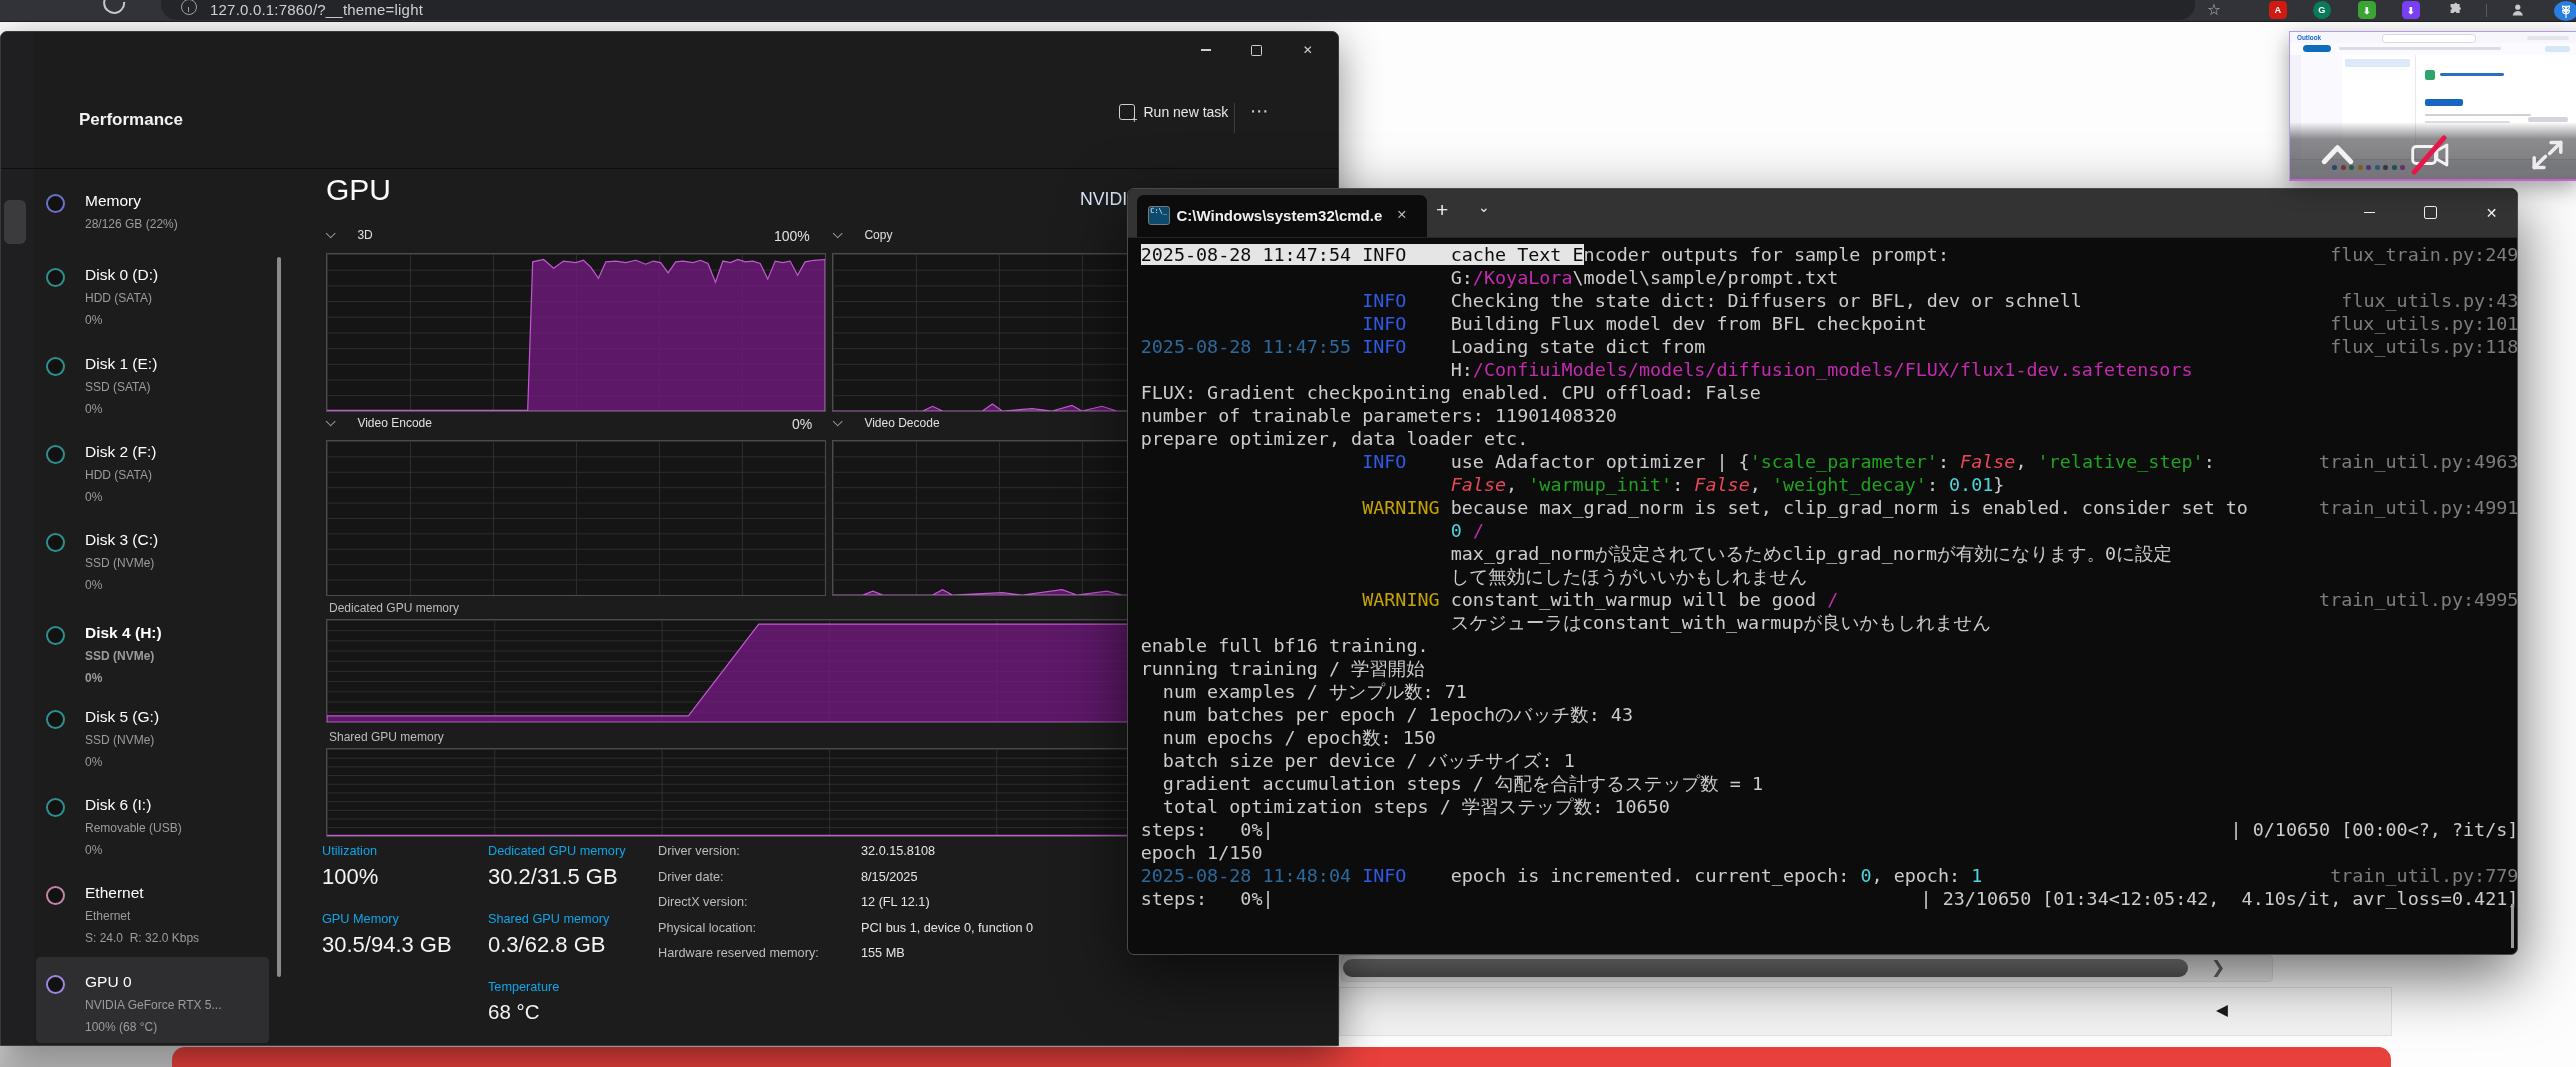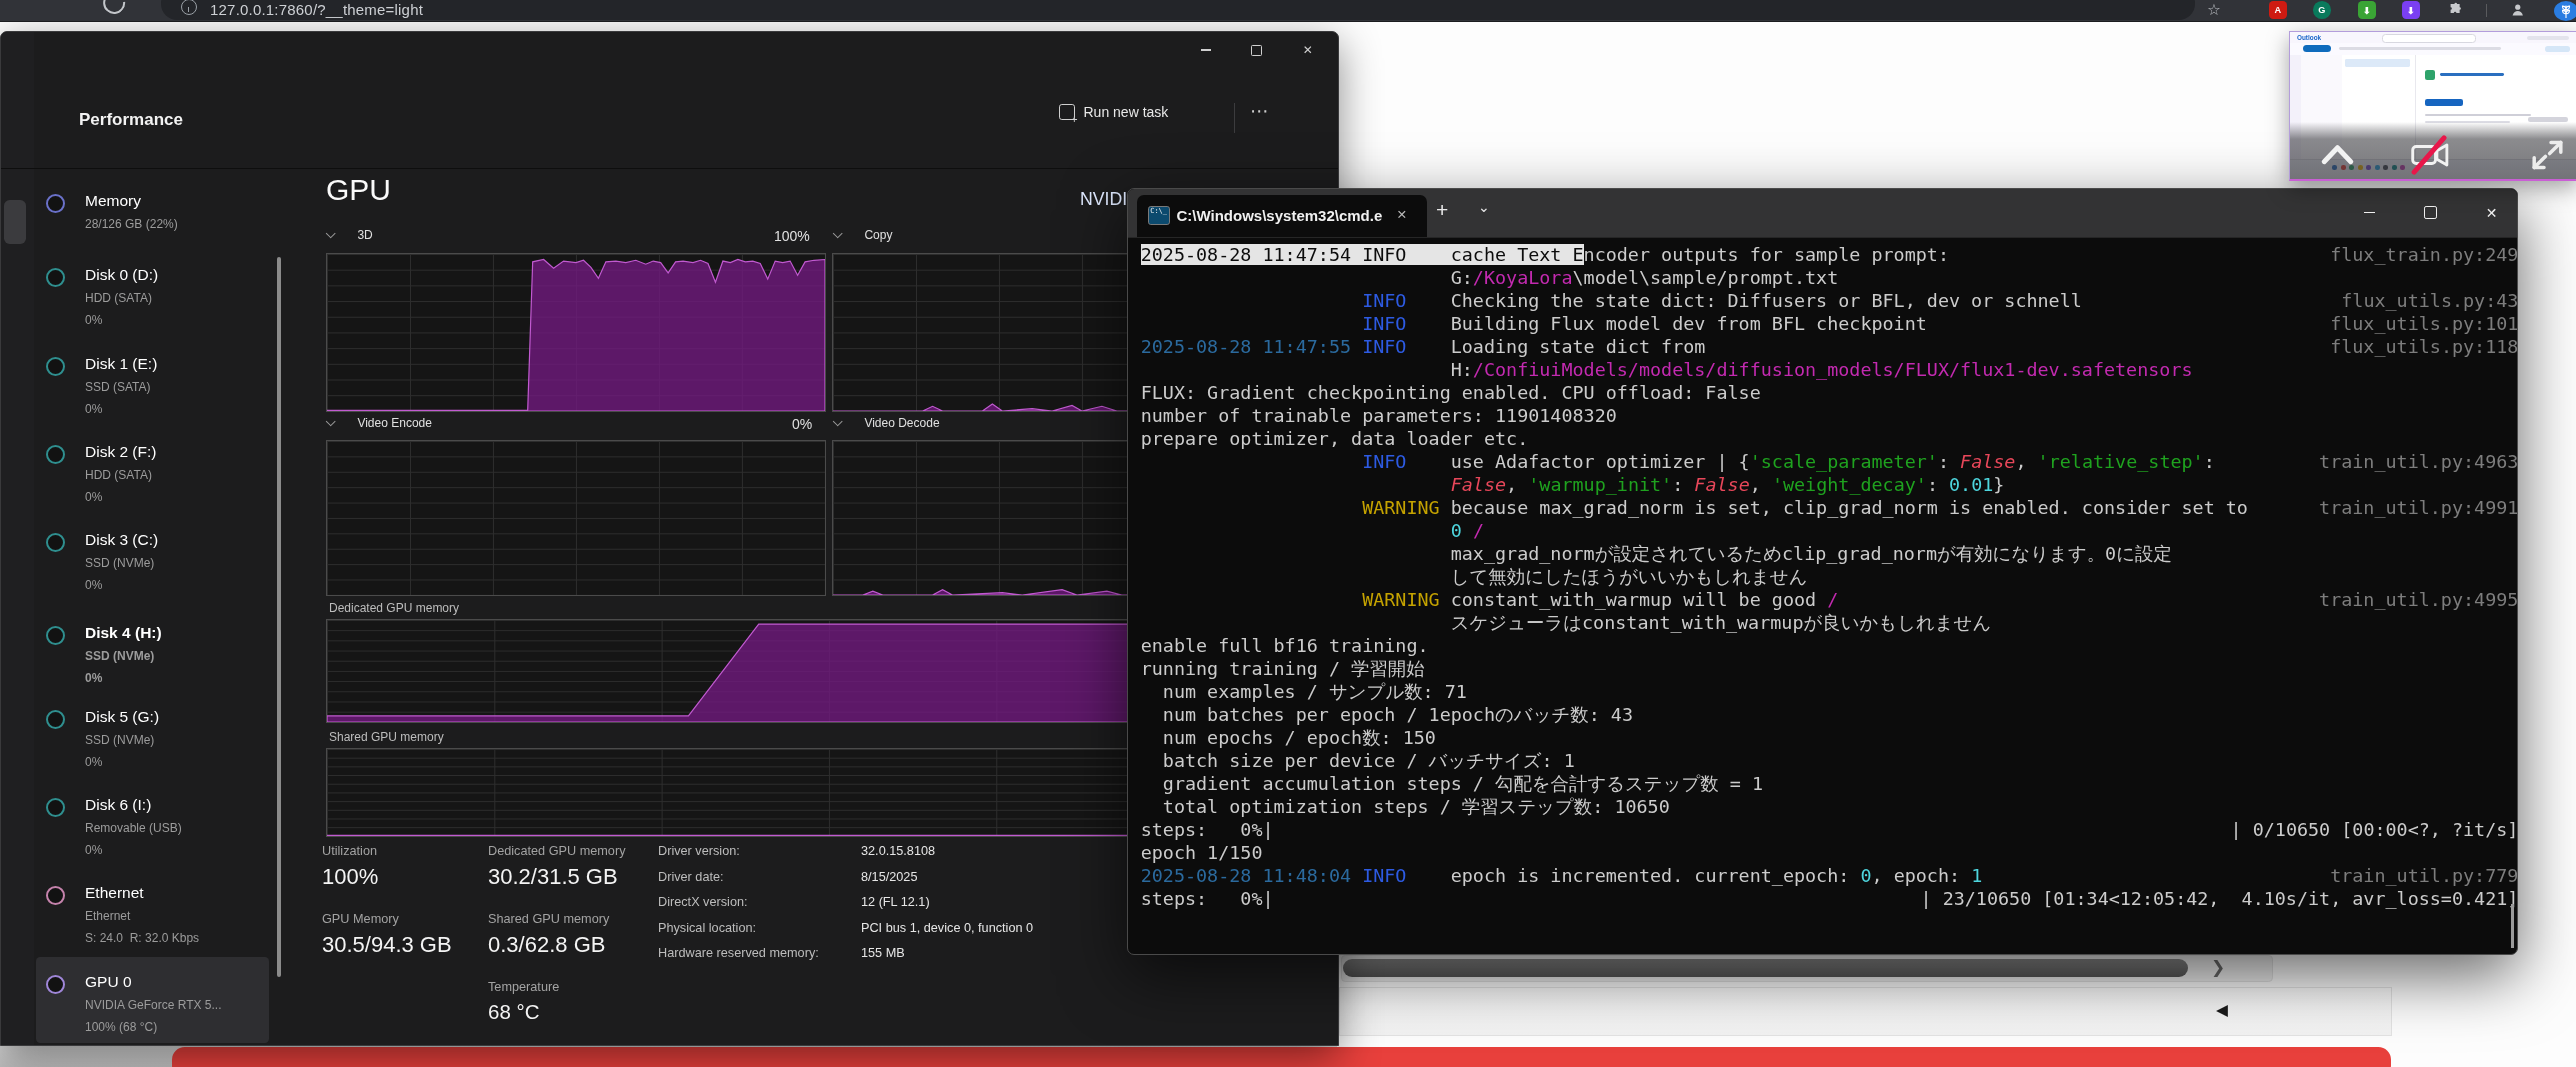--- a/index.html
+++ b/index.html
@@ -30,21 +30,21 @@
   
   .win-tm{left:0;top:31px;width:1337px;height:1013px;background:#1c1c1d;border:0.7px solid #3a3a3c;border-radius:7px 7px 0 0;box-shadow:0 12.7px 42px rgba(0,0,0,.45);z-index:10;overflow:hidden;}
   .tm-rail{position:absolute;left:0;top:0;width:32.5px;height:100%;background:#1f1f21;}
   .tm-rail-pill{position:absolute;left:2.8px;top:168px;width:22.6px;height:44px;background:#3b3b3e;border-radius:5.7px;}
   .tm-controls{position:absolute;right:14px;top:4.2px;display:flex;gap:18.4px;}
   .tm-ctl{width:32.5px;height:28px;display:flex;align-items:center;justify-content:center;color:#d0d0d0;}
   .glyph-min{width:10.6px;height:1.4px;background:#d0d0d0;}
   .glyph-max{width:9.2px;height:9.2px;border:1.1px solid #d0d0d0;border-radius:1.4px;}
   .glyph-x{font-size:12px;color:#d0d0d0;}
   .tm-header-title{position:absolute;left:78px;top:78px;font-size:17px;font-weight:bold;color:#f2f2f2;}
-  .runtask{position:absolute;left:1058px;top:72px;display:flex;gap:8.5px;color:#e8e8e8;font-size:14px;}
+  .runtask{position:absolute;left:1118px;top:72px;display:flex;gap:8.5px;color:#e8e8e8;font-size:14px;}
   .runtask-icon{width:14px;height:14px;border:1.4px solid #cfcfcf;border-radius:2.8px;position:relative;}
   .runtask-icon::after{content:'+';position:absolute;right:-3.5px;bottom:-5.7px;font-size:11.3px;background:transparent;color:#cfcfcf;}
   .tm-divider-v{position:absolute;left:1233px;top:71px;width:0.7px;height:30px;background:#3c3c3e;}
   .tm-dots{position:absolute;left:1249px;top:68px;font-size:18.4px;color:#cfcfcf;letter-spacing:1.4px;}
   .tm-header-line{position:absolute;left:0px;top:136px;width:1337px;height:0.7px;background:#0e0e0e;}
 
   .side-item{position:absolute;left:35px;width:233px;height:86px;border-radius:4.2px;}
   .side-item.sel-item{background:#2e2e31;}
   .side-icon{position:absolute;left:10px;top:18.4px;width:15px;height:15px;border:2.1px solid;border-radius:50%;background:#121212;}
   .side-title{position:absolute;left:49px;top:15.5px;font-size:15.5px;color:#ffffff;white-space:pre;}
@@ -56,21 +56,21 @@
   .gpu-device{position:absolute;left:1079px;top:157px;font-size:17.7px;color:#dfe9ff;white-space:pre;}
   .chart-label{position:absolute;font-size:12px;color:#e0e0e0;display:flex;align-items:center;gap:23px;}
   .chev{width:6.4px;height:6.4px;border-right:1.4px solid #9a9a9a;border-bottom:1.4px solid #9a9a9a;transform:rotate(45deg);margin-top:-2.8px;}
   .chart-scale{position:absolute;font-size:14px;color:#e0e0e0;}
   .mem-label{position:absolute;font-size:12px;color:#bdbdbd;}
   .chart{position:absolute;background-color:#151515;border:0.7px solid #4b4b4b;
     background-image:linear-gradient(#2d2d2d 0.7px,transparent 0.7px),linear-gradient(90deg,#2d2d2d 0.7px,transparent 0.7px);
     background-size:100% 10%,16.666% 100%;}
   .chart svg{position:absolute;left:0;top:0;width:100%;height:100%;}
 
-  .stat-label{position:absolute;font-size:12.7px;color:#a3a3a3;}
+  .stat-label{position:absolute;font-size:12.7px;color:#0ea5e9;}
   .stat-value{position:absolute;font-size:22px;font-weight:300;color:#f4f4f4;}
   .detail-label{position:absolute;left:657px;font-size:12.7px;color:#bdbdbd;}
   .detail-value{position:absolute;left:860px;font-size:12.7px;color:#e6e6e6;}
 
   
   .win-term{left:1127px;top:188px;width:1389px;height:765px;background:#0c0c0c;border:0.7px solid #4a4a4a;border-radius:7px;box-shadow:0 21px 64px rgba(0,0,0,.6);z-index:20;overflow:hidden;}
   .term-titlebar{position:absolute;left:0;top:0;width:100%;height:48px;background:#333334;border-bottom:0.7px solid #262626;}
   .term-tab{position:absolute;left:8.5px;top:5.7px;width:290px;height:42px;background:#0c0c0c;border-radius:7px 7px 0 0;}
   .term-tab-icon{position:absolute;left:11.3px;top:11.3px;width:18.4px;height:17px;background:#0c4a6e;border:0.7px solid #7a7a7a;border-radius:2.8px;color:#eee;font-size:7px;font-family:"DejaVu Sans Mono",monospace;padding-left:1.4px;}
   .term-tab-title{position:absolute;left:40px;top:12px;font-size:15px;color:#f0f0f0;white-space:pre;font-weight:bold;}

